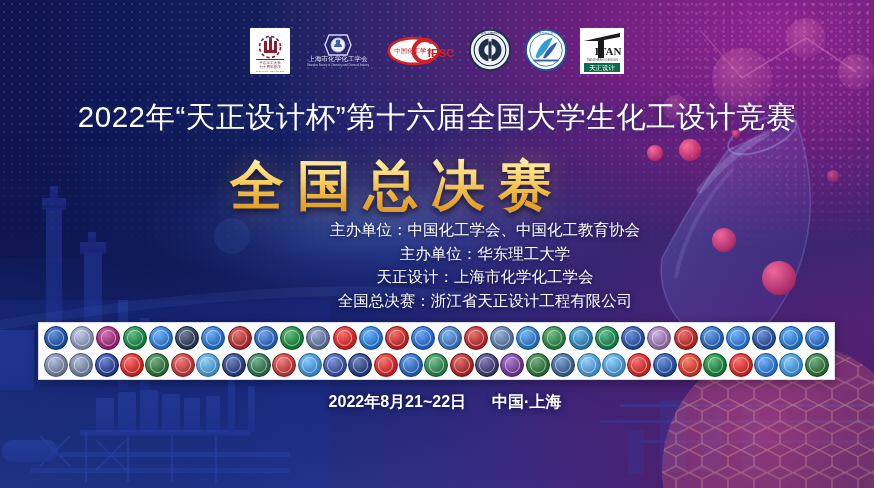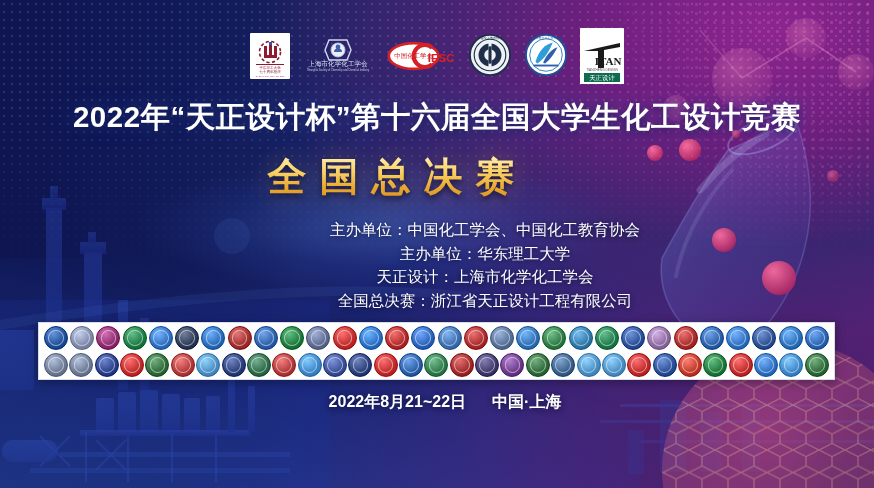--- a/index.html
+++ b/index.html
@@ -62,33 +62,33 @@
     z-index:6;
   }
   .sponsor{
     background:#fff; display:flex; align-items:flex-end; justify-content:center;
     border-radius:1px;
   }
   .sponsor.sq{ width:40px;height:46px; }
   .sponsor.wide{ width:72px;height:36px; background:transparent; }
   .sponsor.oval{ width:70px;height:34px; background:transparent; }
   .sponsor.circ{ width:44px;height:44px; background:transparent; }
-  .sponsor.titan{ width:44px;height:56px; background:#fff; }
+  .sponsor.titan{ width:44px;height:46px; background:#fff; }
 
   
   .main-title{
     position:absolute; top:98px; left:0; width:874px; text-align:center;
-    font-size:29.5px; font-weight:bold; color:#ffffff;
+    font-size:29.5px; font-weight:normal; color:#ffffff;
     letter-spacing:.5px; white-space:nowrap;
     text-shadow:0 2px 10px rgba(10,20,80,.85), 0 0 22px rgba(110,150,255,.35);
     z-index:7;
   }
   .sub-title{
     position:absolute; top:150px; left:0; width:782px; text-align:center;
-    font-size:39px; font-weight:bold;
+    font-size:54px; font-weight:bold;
     letter-spacing:13px; text-indent:13px; white-space:nowrap;
     background:linear-gradient(180deg,#fff6cd 0%,#ffe79a 18%,#f7cd5e 44%,#e8a72f 70%,#d58c1c 100%);
     -webkit-background-clip:text; background-clip:text;
     -webkit-text-fill-color:transparent; color:transparent;
     filter:drop-shadow(0 3px 3px rgba(8,12,50,.85)) drop-shadow(0 0 12px rgba(255,190,70,.25));
     z-index:7;
   }
 
   
   .orgs{

